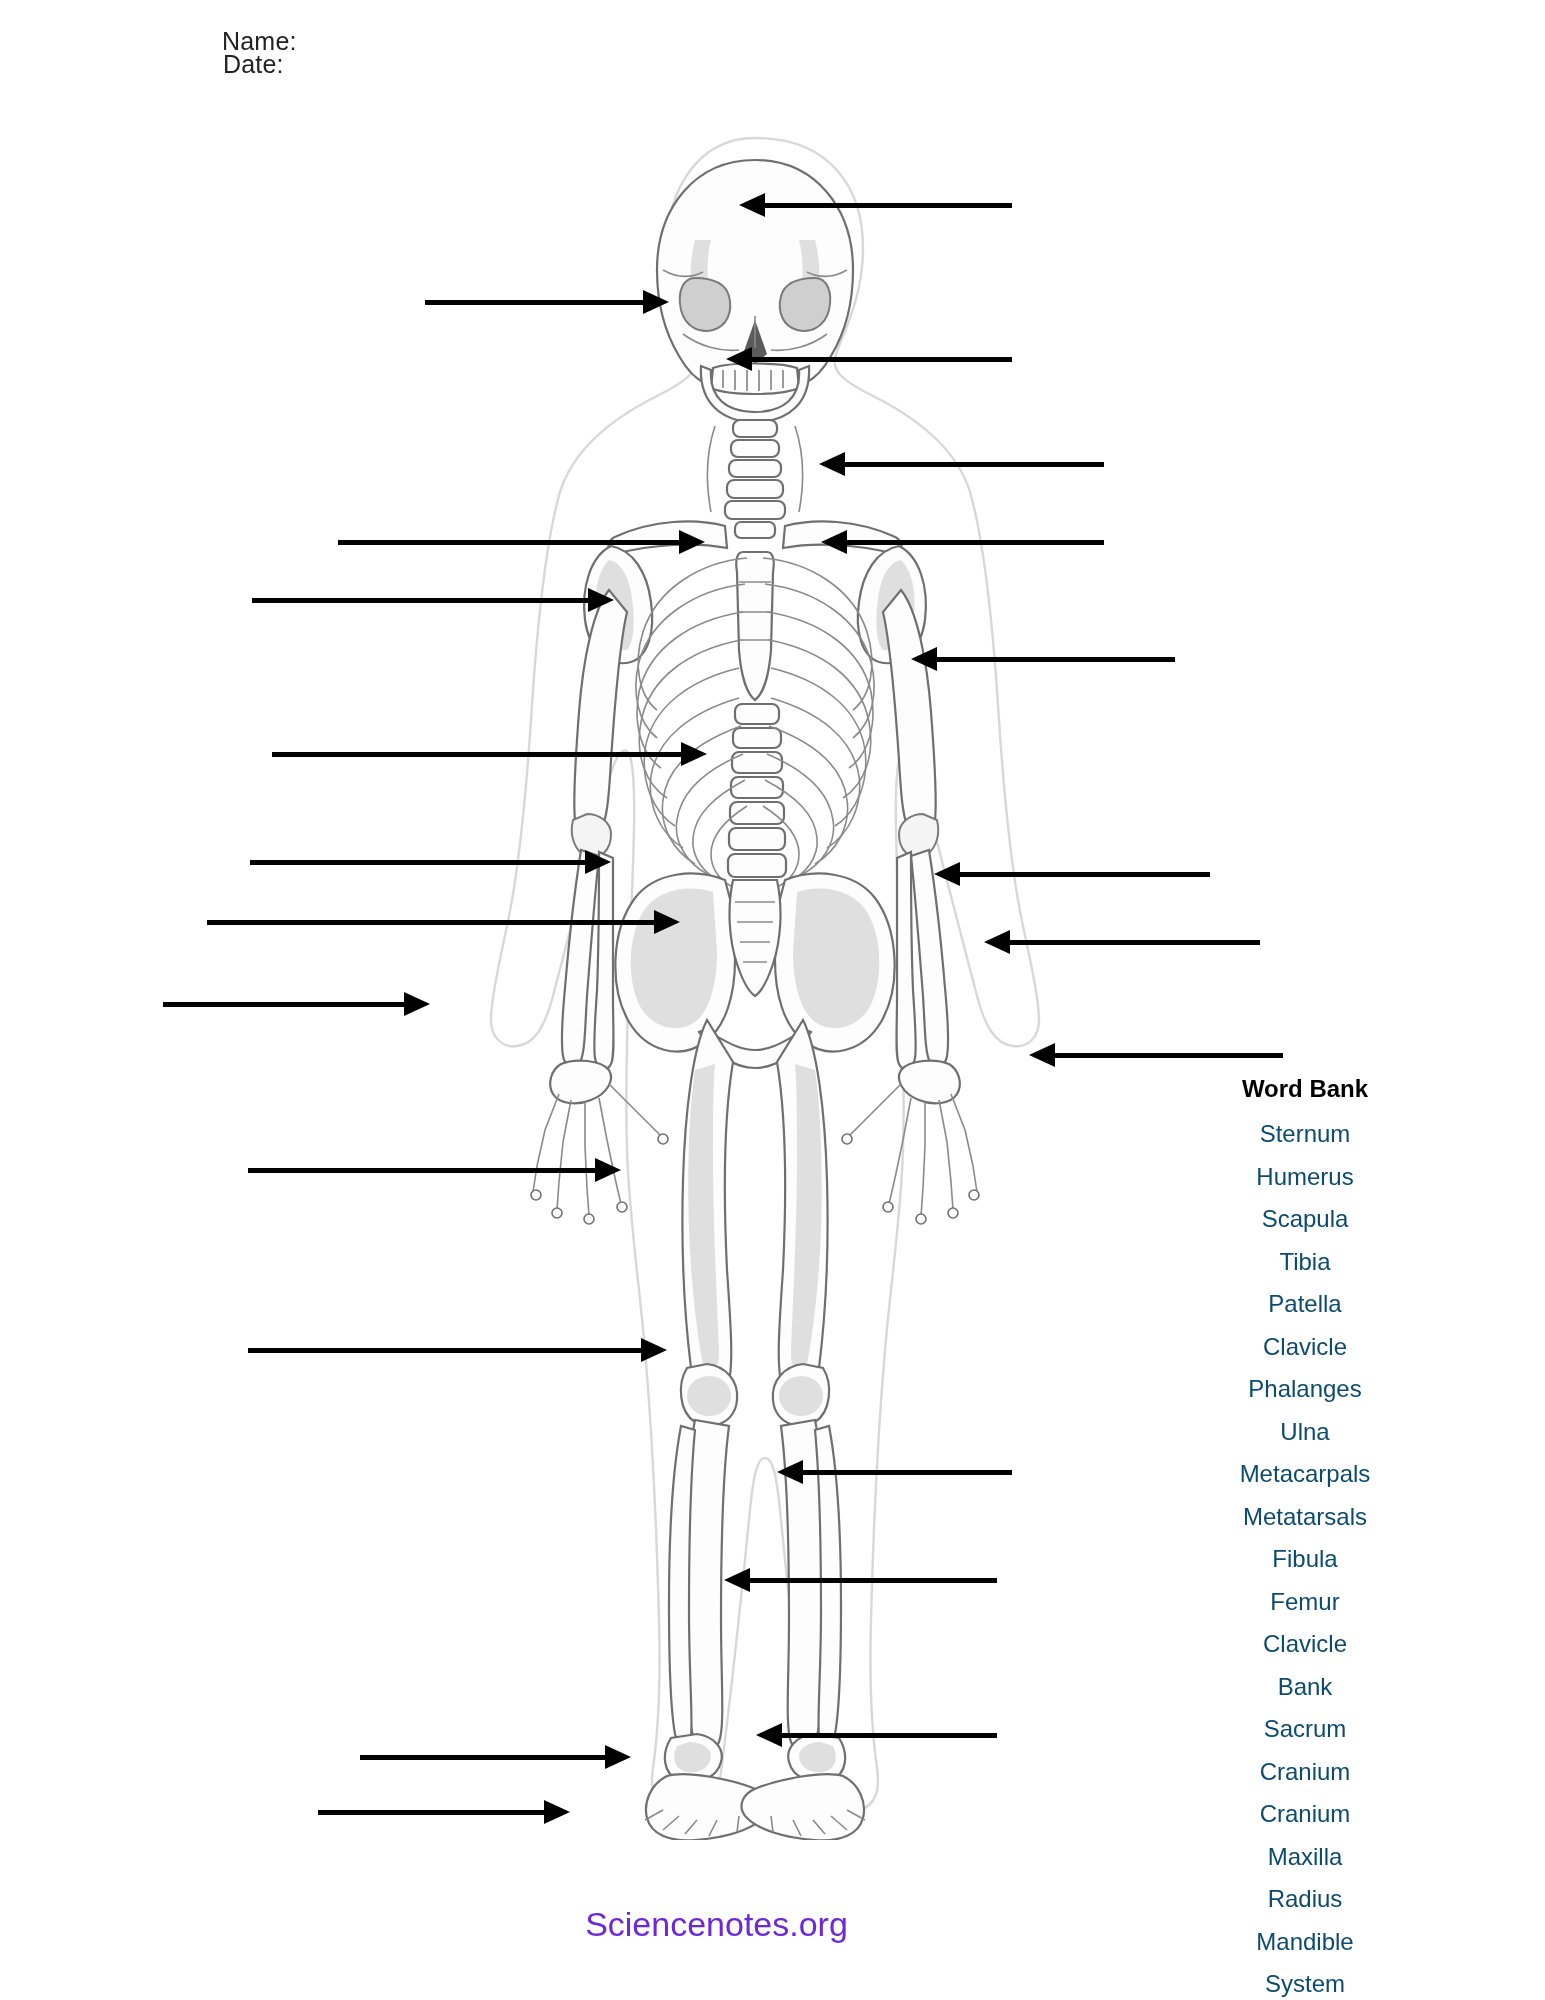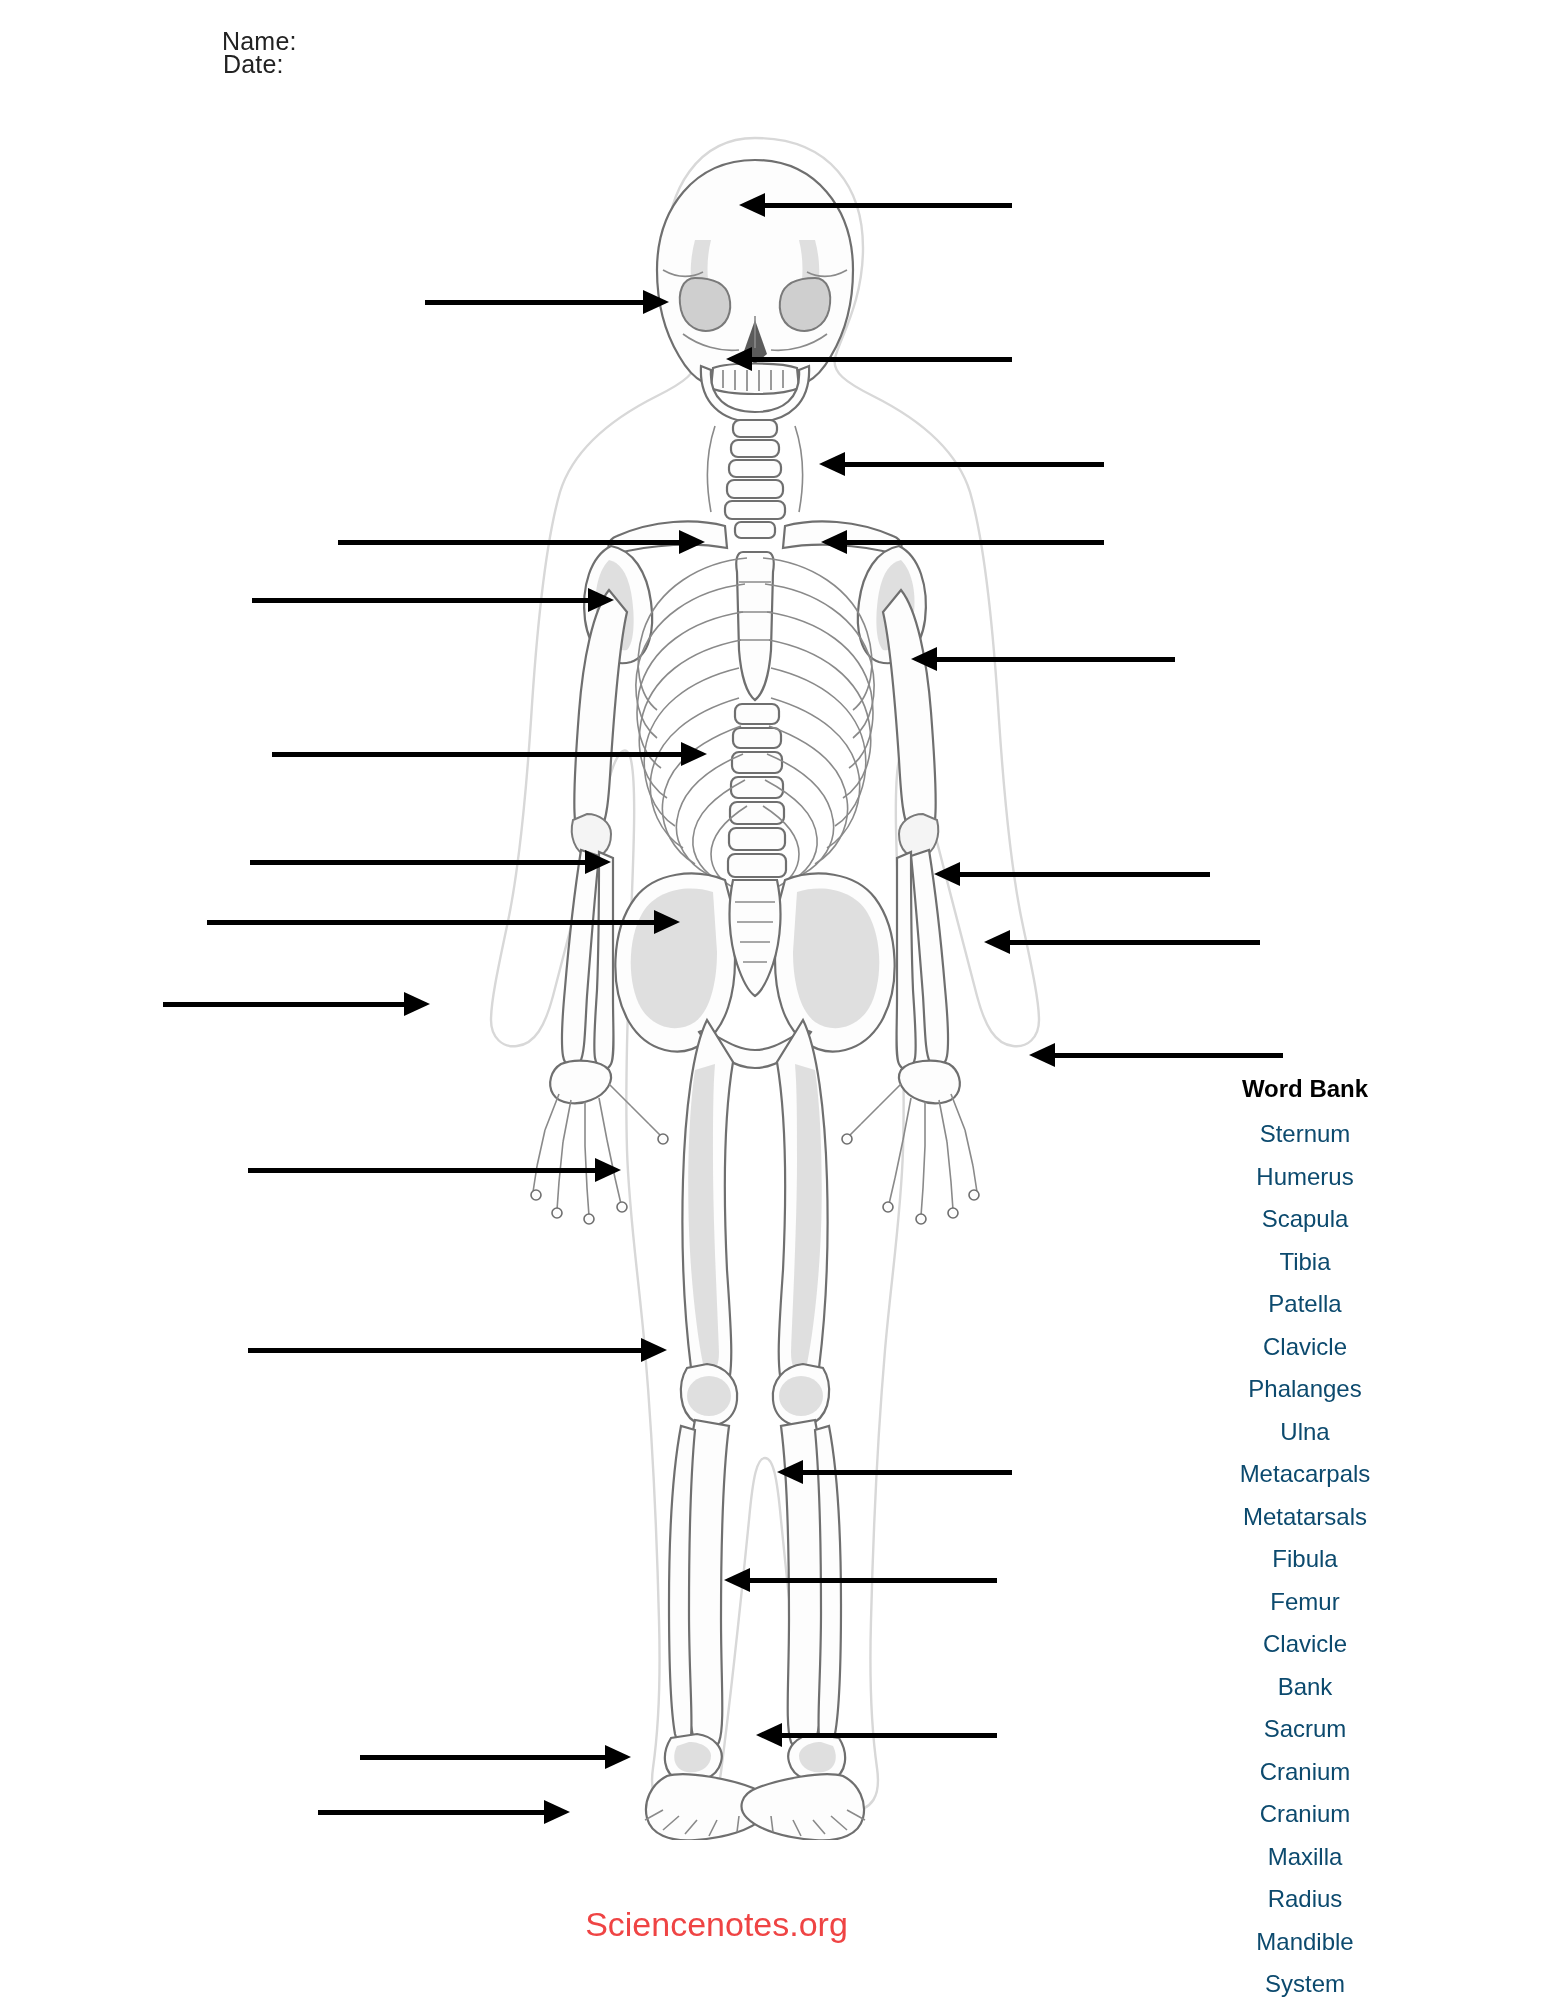--- a/index.html
+++ b/index.html
@@ -47,21 +47,21 @@
   }
 
   
   .footer {
     position: absolute;
     left: 0;
     top: 1905px;
     width: 1433px;
     text-align: center;
     font-size: 34px;
-    color: #ef4444;
+    color: #6d28d9;
   }
 
   
   .wordbank {
     position: absolute;
     left: 1160px;
     top: 1075px;
     width: 290px;
     text-align: center;
   }

